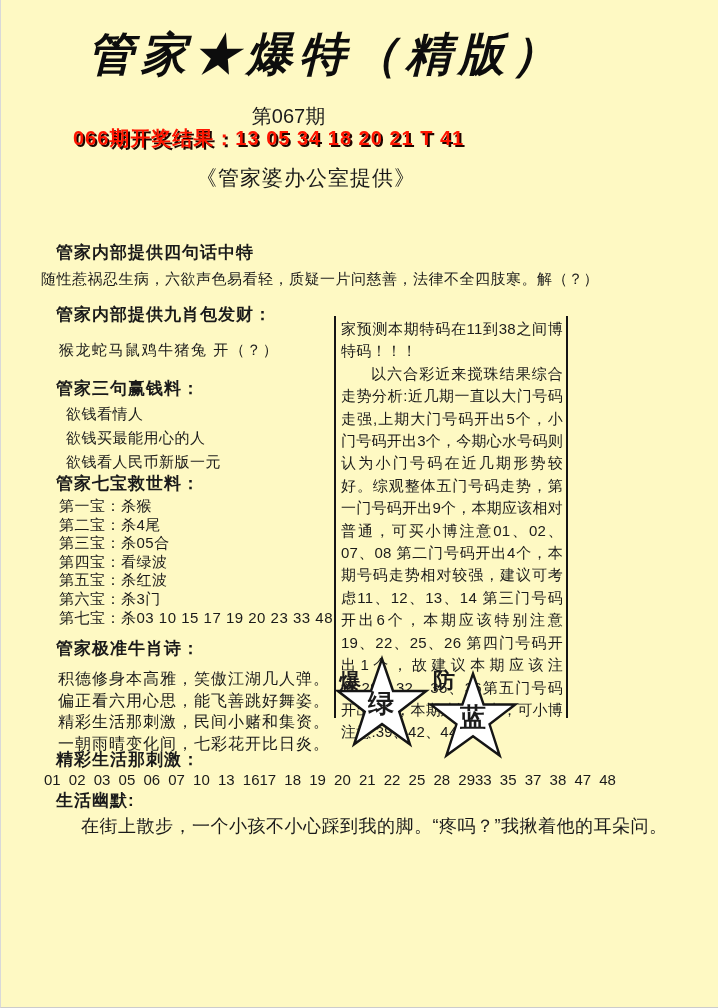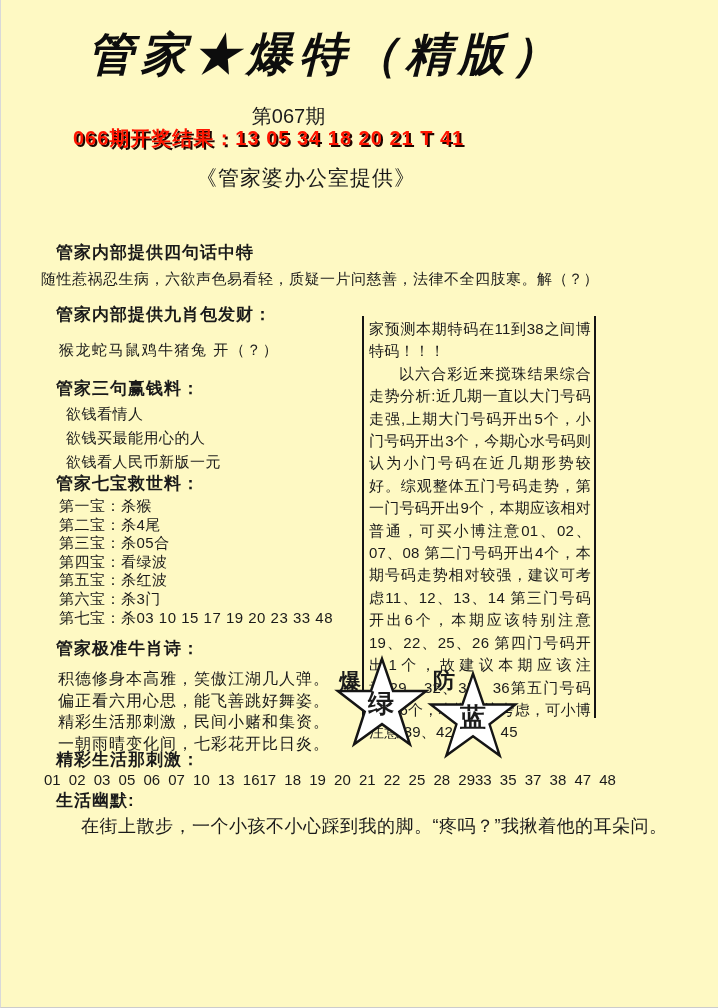--- a/index.html
+++ b/index.html
@@ -76,21 +76,20 @@
     width:625px;
     letter-spacing:0.5px;
     margin-left:35px;
   }
   .pred-box{
     left:333px;top:316px;width:234px;height:402px;
     border-left:2px solid #151515;
     border-right:2px solid #151515;
     box-sizing:border-box;
     padding:2px 3px 0 5px;
-    margin-left:28px;
   }
   .pred-text{
     font-size:15px;
     line-height:22.4px;
     text-align:justify;
     letter-spacing:0.2px;
   }
   .pred-text.indent{text-indent:2em;}
   .star-wrap{width:96px;height:96px;}
   .star-wrap svg{display:block;width:100%;height:100%;}

